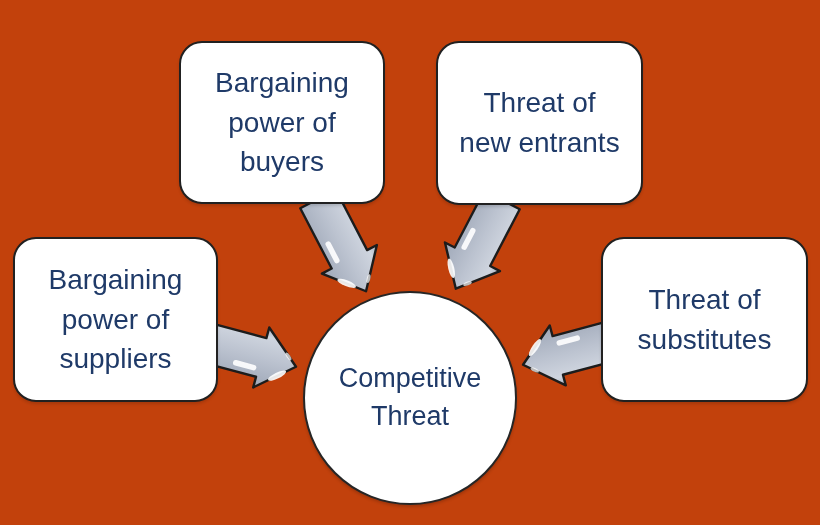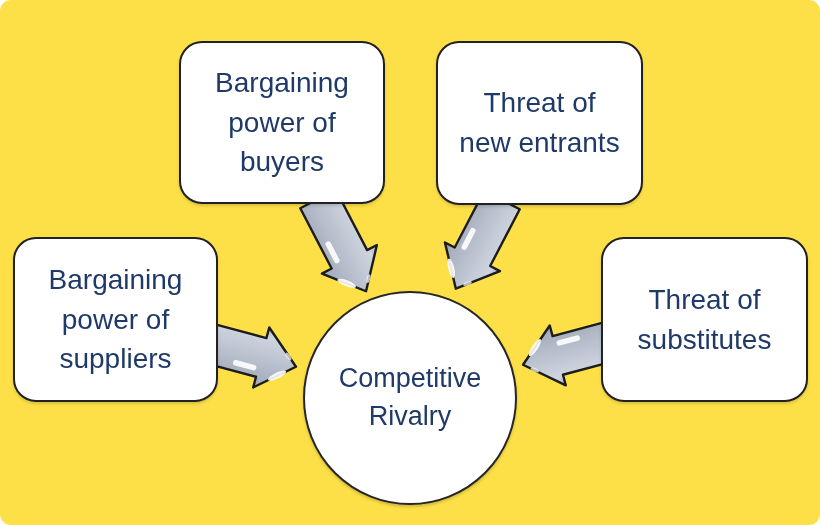--- a/index.html
+++ b/index.html
@@ -1,23 +1,22 @@
 <!DOCTYPE html>
 <html><head>
 <meta charset="utf-8">
 <style>
   html, body { margin: 0; padding: 0; background: #ffffff; }
   .canvas {
     position: relative;
     width: 820px;
     height: 525px;
-    background: #fde047;
+    background: #c2410c;
     overflow: hidden;
     font-family: "Liberation Sans", sans-serif;
-    border-radius: 11px;
   }
   .arrows-layer {
     position: absolute;
     left: 0; top: 0;
     width: 820px; height: 525px;
   }
   .node {
     position: absolute;
     background: #ffffff;
     border: 2.5px solid #212121;
@@ -109,16 +108,16 @@
 suppliers</span>
   </div>
 
   <div class="node node-substitutes">
     <span class="label">Threat of
 substitutes</span>
   </div>
 
   <div class="node node-center">
     <span class="label">Competitive
-Rivalry</span>
+Threat</span>
   </div>
 
 </div>
 
 </body></html>

